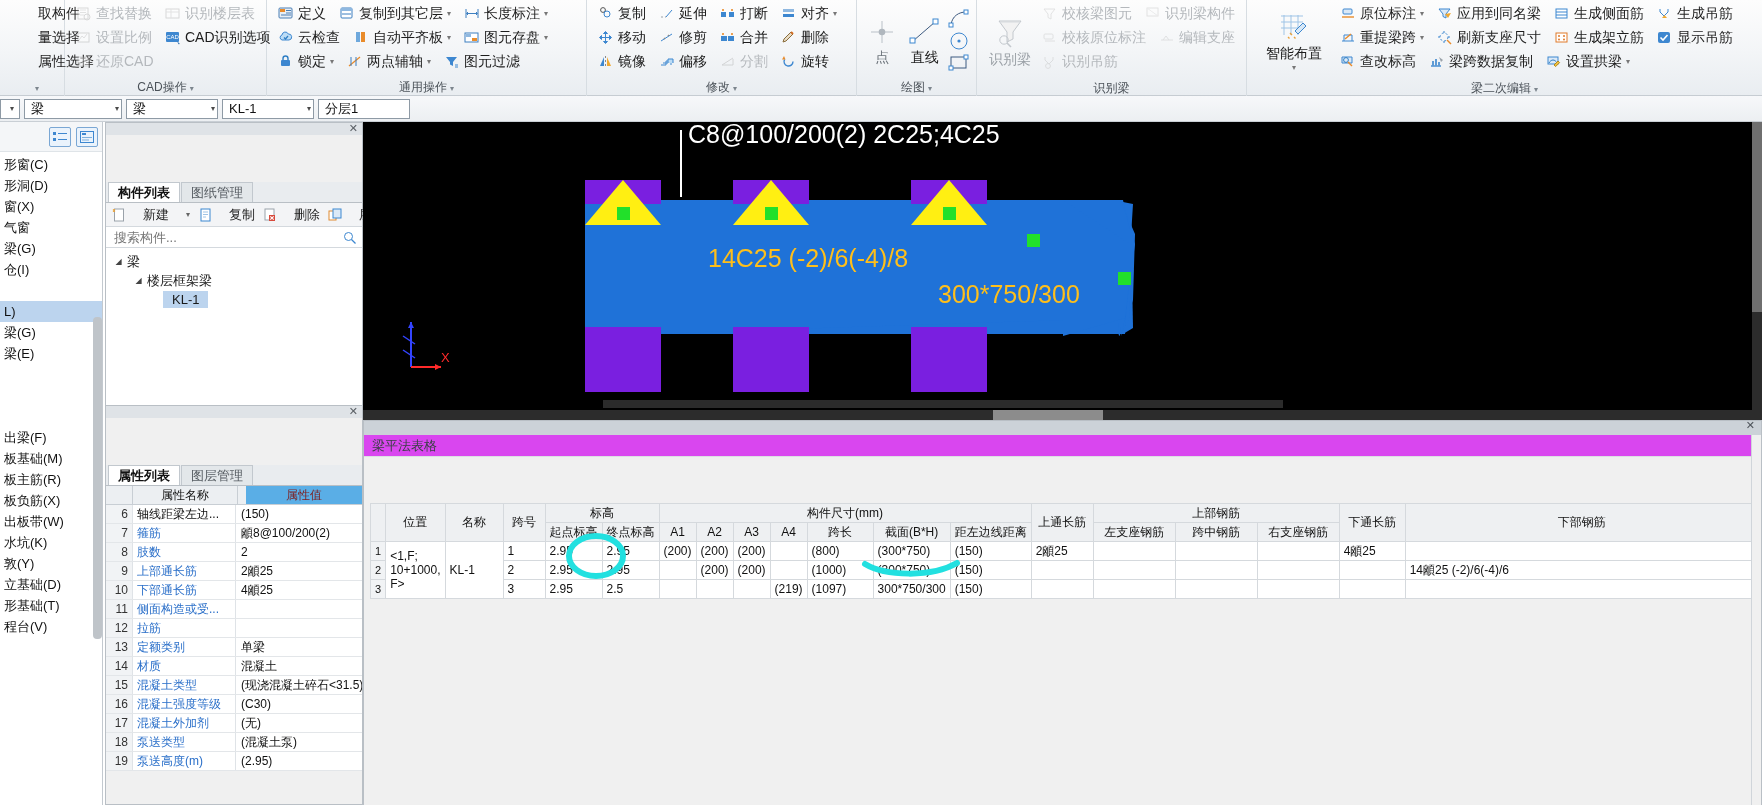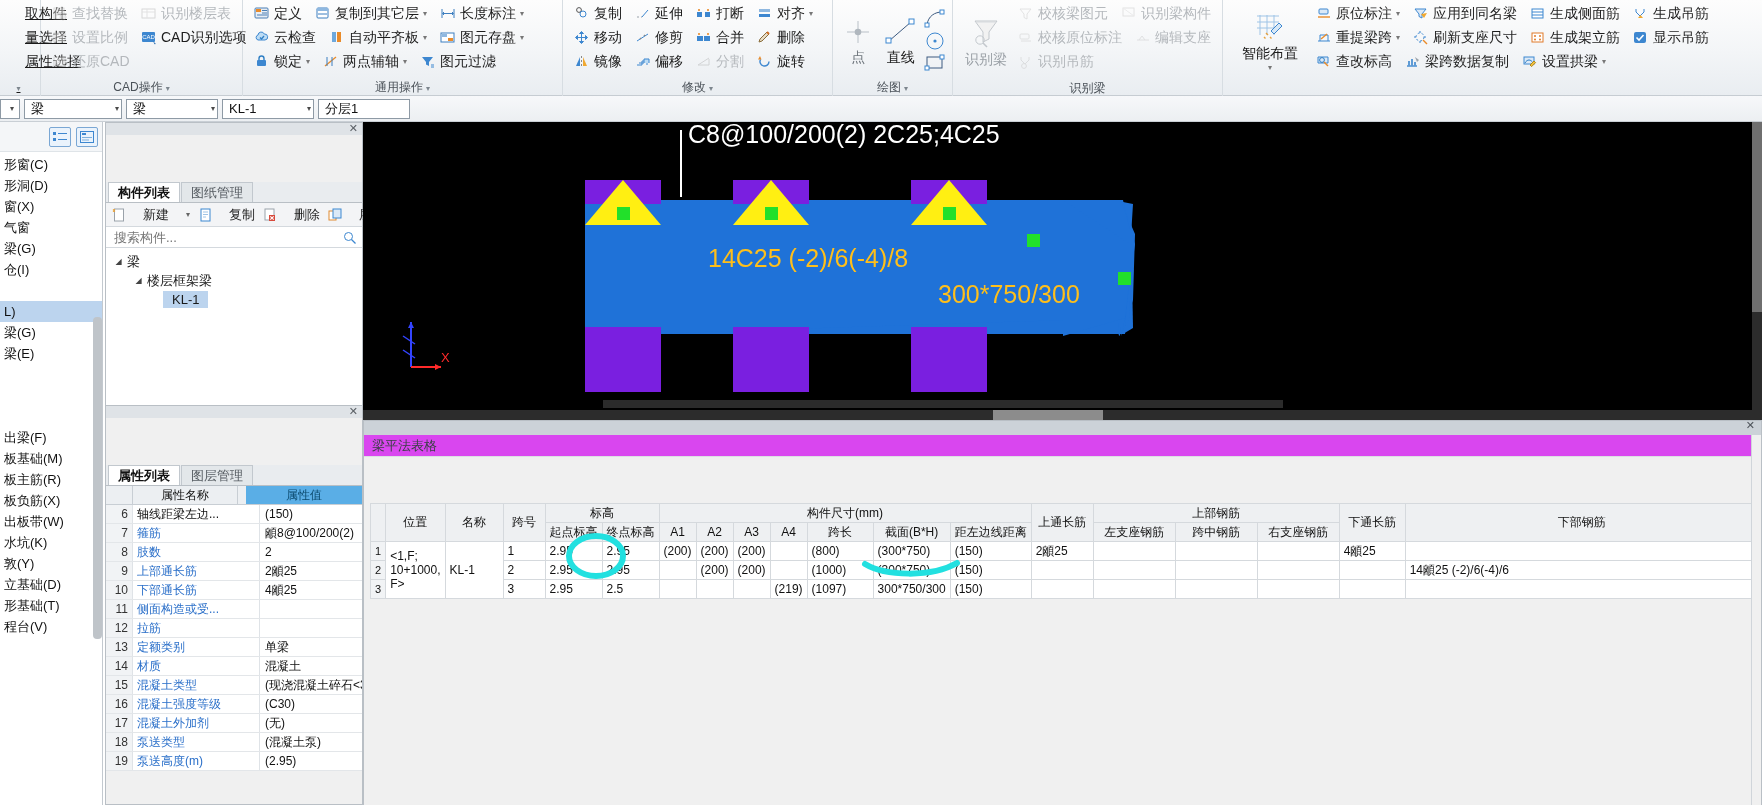--- a/index.html
+++ b/index.html
@@ -145,28 +145,28 @@
   .tnode .tlabel.sel { background:#bcd4ee; padding:1px 9px; }
 
   
   .prop-grid { background:#fff; }
   .prop-header {
     display:flex; height:19px; background:#eceff2; border-bottom:1px solid #c8ced4;
     font-size:12px;
   }
   .ph-idx { width:27px; border-right:1px solid #c8ced4; }
   .ph-name { width:105px; border-right:1px solid #c8ced4; text-align:center; line-height:19px; color:#111;}
-  .ph-val { flex:1; background:#5aaee6; color:#0c4a6e; text-align:center; line-height:19px;margin-left:8px; }
+  .ph-val { flex:1; background:#5aaee6; color:#7f1d1d; text-align:center; line-height:19px;margin-left:8px; }
   .prow { display:flex; height:19px; border-bottom:1px solid #e3e6e9; font-size:12px; }
   .prow .idx {
     width:27px; background:#f1f3f5; border-right:1px solid #dfe3e7;
     text-align:right; padding-right:4px; line-height:19px; color:#333;
   }
   .prow .nm {
-    width:127px; border-right:1px solid #dfe3e7; padding-left:4px;
+    width:103px; border-right:1px solid #dfe3e7; padding-left:4px;
     line-height:19px; color:#2a6fc9; overflow:hidden; white-space:nowrap;
   }
   .prow .nm.blk { color:#111; }
   .prow .vl { flex:1; padding-left:5px; line-height:19px; color:#111; white-space:nowrap; overflow:hidden; }
 
   
   .canvas {
     position:absolute; left:363px; top:122px; width:1399px; height:298px;
     background:#000; overflow:hidden;
   }
@@ -215,21 +215,21 @@
     border-left:1px solid #d0d5da;
   }
 </style>
 </head>
 <body>
 
 <div id="app">
 
   <div class="ribbon">
 
-    <div class="rgroup" style="width:41px;padding-left:0;text-decoration:underline;">
+    <div class="rgroup" style="width:65px;padding-left:13px;">
       <div class="rgroup-rows">
         <div class="rrow">
             <span class="ritem">
               <span class="ico"></span>
               <span>取构件</span>
             </span>
           </div>
         <div class="rrow">
             <span class="ritem">
               <span class="ico"></span>
@@ -771,20 +771,21 @@
                     <path d="M3 9c2-4 6-4 8 0" fill="none" stroke="#2e7ec4"></path>
                     <path d="M8 11l4-4 1.6 1.6-4 4z" fill="#f0c040" stroke="#b08a20"></path>
                   </svg>
                 </span>
                 <span>设置拱梁</span>
                 <span class="caret">▾</span>
               </span>
           </div>
         </div>
       </div>
+      <div class="rgroup-title"><span>梁二次编辑</span><span class="caret">▾</span></div>
     </div>
   </div>
 
   <div class="combobar">
     <div class="combo c0">
         <span class="ca">▾</span>
       </div>
     <div class="combo c1">
         <span>梁</span>
         <span class="ca">▾</span>

